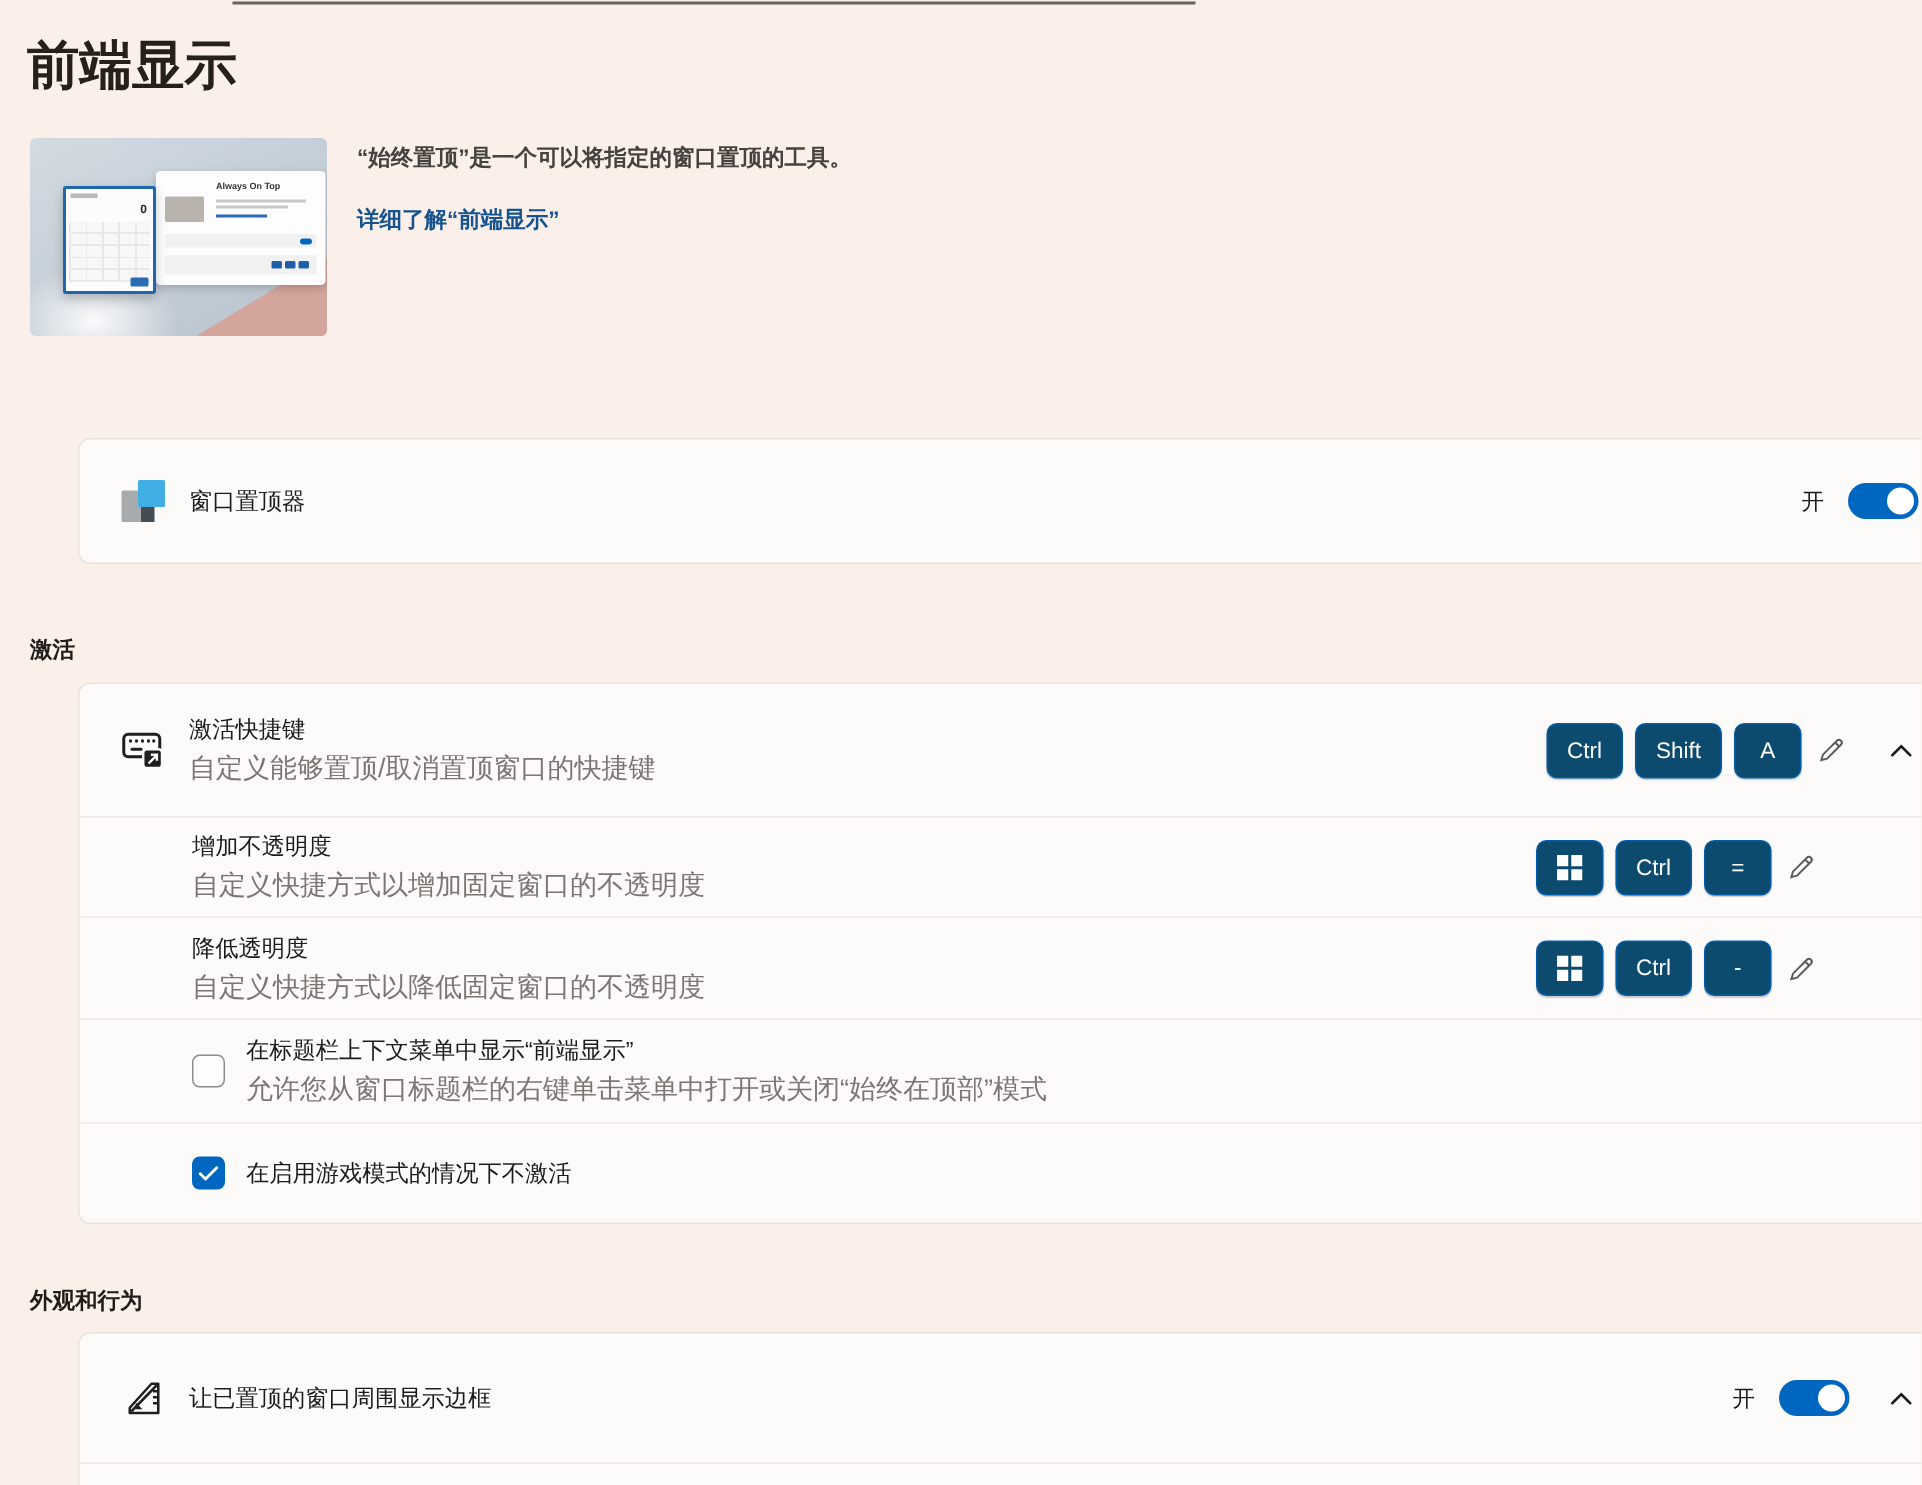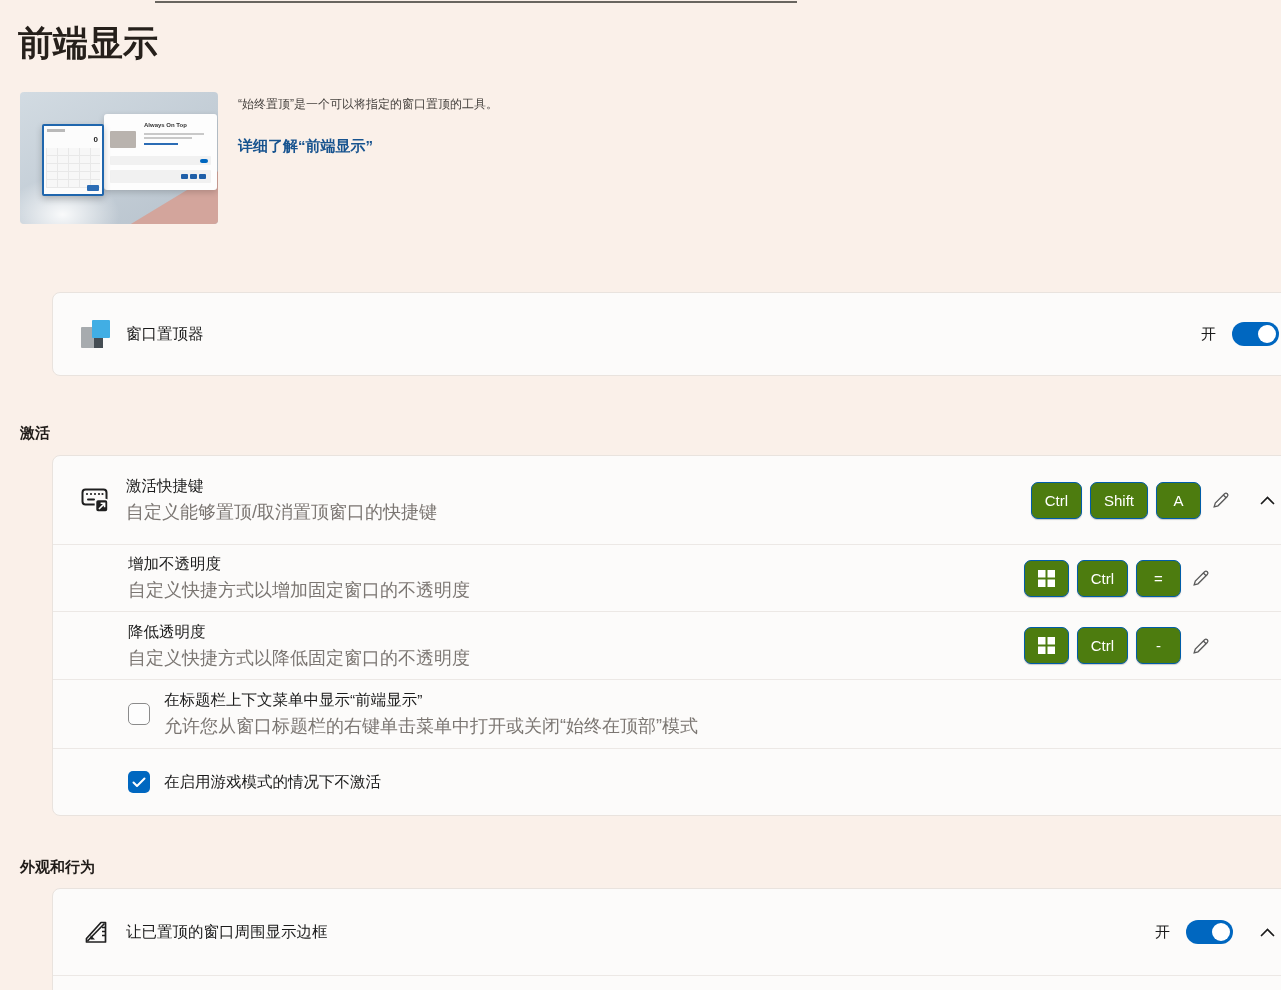--- a/index.html
+++ b/index.html
@@ -41,42 +41,42 @@
     background:#fcfcfc; border:2px solid #1f66ad; border-radius:2px; box-shadow:0 3px 7px rgba(0,0,0,.22); }
   .wf-menu { position:absolute; left:3px; top:3px; width:18px; height:2.5px; background:#b9b9b9; }
   .wf-display { position:absolute; right:4px; top:9px; font-size:8px; font-weight:700; color:#222; }
   .wf-grid { position:absolute; left:2px; top:22px; width:54px; height:40px;
     background:
       repeating-linear-gradient(0deg,#e8e8e8 0 1px,transparent 1px 8px),
       repeating-linear-gradient(90deg,#e8e8e8 0 1px,transparent 1px 11px),
       #f7f7f7; }
   .wf-btn { position:absolute; right:3px; bottom:3px; width:12px; height:6px; background:#2b6cb5; border-radius:1px; }
 
-  .hero-desc { position:absolute; left:238px; top:96px; font-size:12px; color:#46423f; }
+  .hero-desc { position:absolute; left:238px; top:96px; font-size:15px; color:#46423f;font-weight:bold; }
   .hero-link { position:absolute; left:238px; top:137px; font-size:15px; font-weight:700; color:#17538f; cursor:pointer; }
 
   
   .card { position:absolute; left:20px; width:1248px; background:#fcfbfa;
     border:1px solid #e9e3de; border-radius:8px; overflow:hidden;margin-left:32px; }
   .sec-label { position:absolute; left:20px; font-size:15px; font-weight:700; color:#201c19;text-align:right; }
 
   .row { display:flex; align-items:center; padding-left:28px; padding-right:20px; position:relative; }
   .row + .row { border-top:1px solid #ece8e5; }
   .row-icon { width:30px; display:flex; align-items:center; justify-content:center; margin-right:15px; flex:0 0 auto; }
   .row-title { font-size:15.5px; color:#1b1b1b; }
   .row-sub { font-size:18px; color:#7b7672; margin-top:3px; }
   .row-right { margin-left:auto; display:flex; align-items:center; gap:8px; }
   .indent { padding-left:75px; }
   .pad-right-noexp { padding-right:86px; }
 
   .state-label { font-size:15px; color:#1b1b1b; margin-right:8px; }
   .toggle { width:47px; height:24px; border-radius:13px; background:#0067c0; position:relative; flex:0 0 auto; cursor:pointer; }
   .toggle .knob { position:absolute; right:3px; top:3px; width:18px; height:18px; border-radius:50%; background:#ffffff; }
 
-  .key { min-width:45px; height:37px; padding:0 13px; background:#4d7c0f; color:#fff;
+  .key { min-width:45px; height:37px; padding:0 13px; background:#0c4a6e; color:#fff;
     border:1px solid #005ca9; border-radius:7px; font-size:15px;
     display:flex; align-items:center; justify-content:center; box-shadow:0 1px 1px rgba(0,0,0,.2); cursor:pointer; }
   .chev-gap { margin-left:14px; }
   .icon-btn { display:flex; align-items:center; justify-content:center; width:24px; height:24px; cursor:pointer; }
 
   .checkbox { width:22px; height:22px; border-radius:5px; flex:0 0 auto;
     display:flex; align-items:center; justify-content:center; margin-right:14px; cursor:pointer; }
   .checkbox.checked { background:#0067c0; }
   .checkbox.unchecked { background:#fdfdfd; border:1px solid #8b8b8b; }
 

